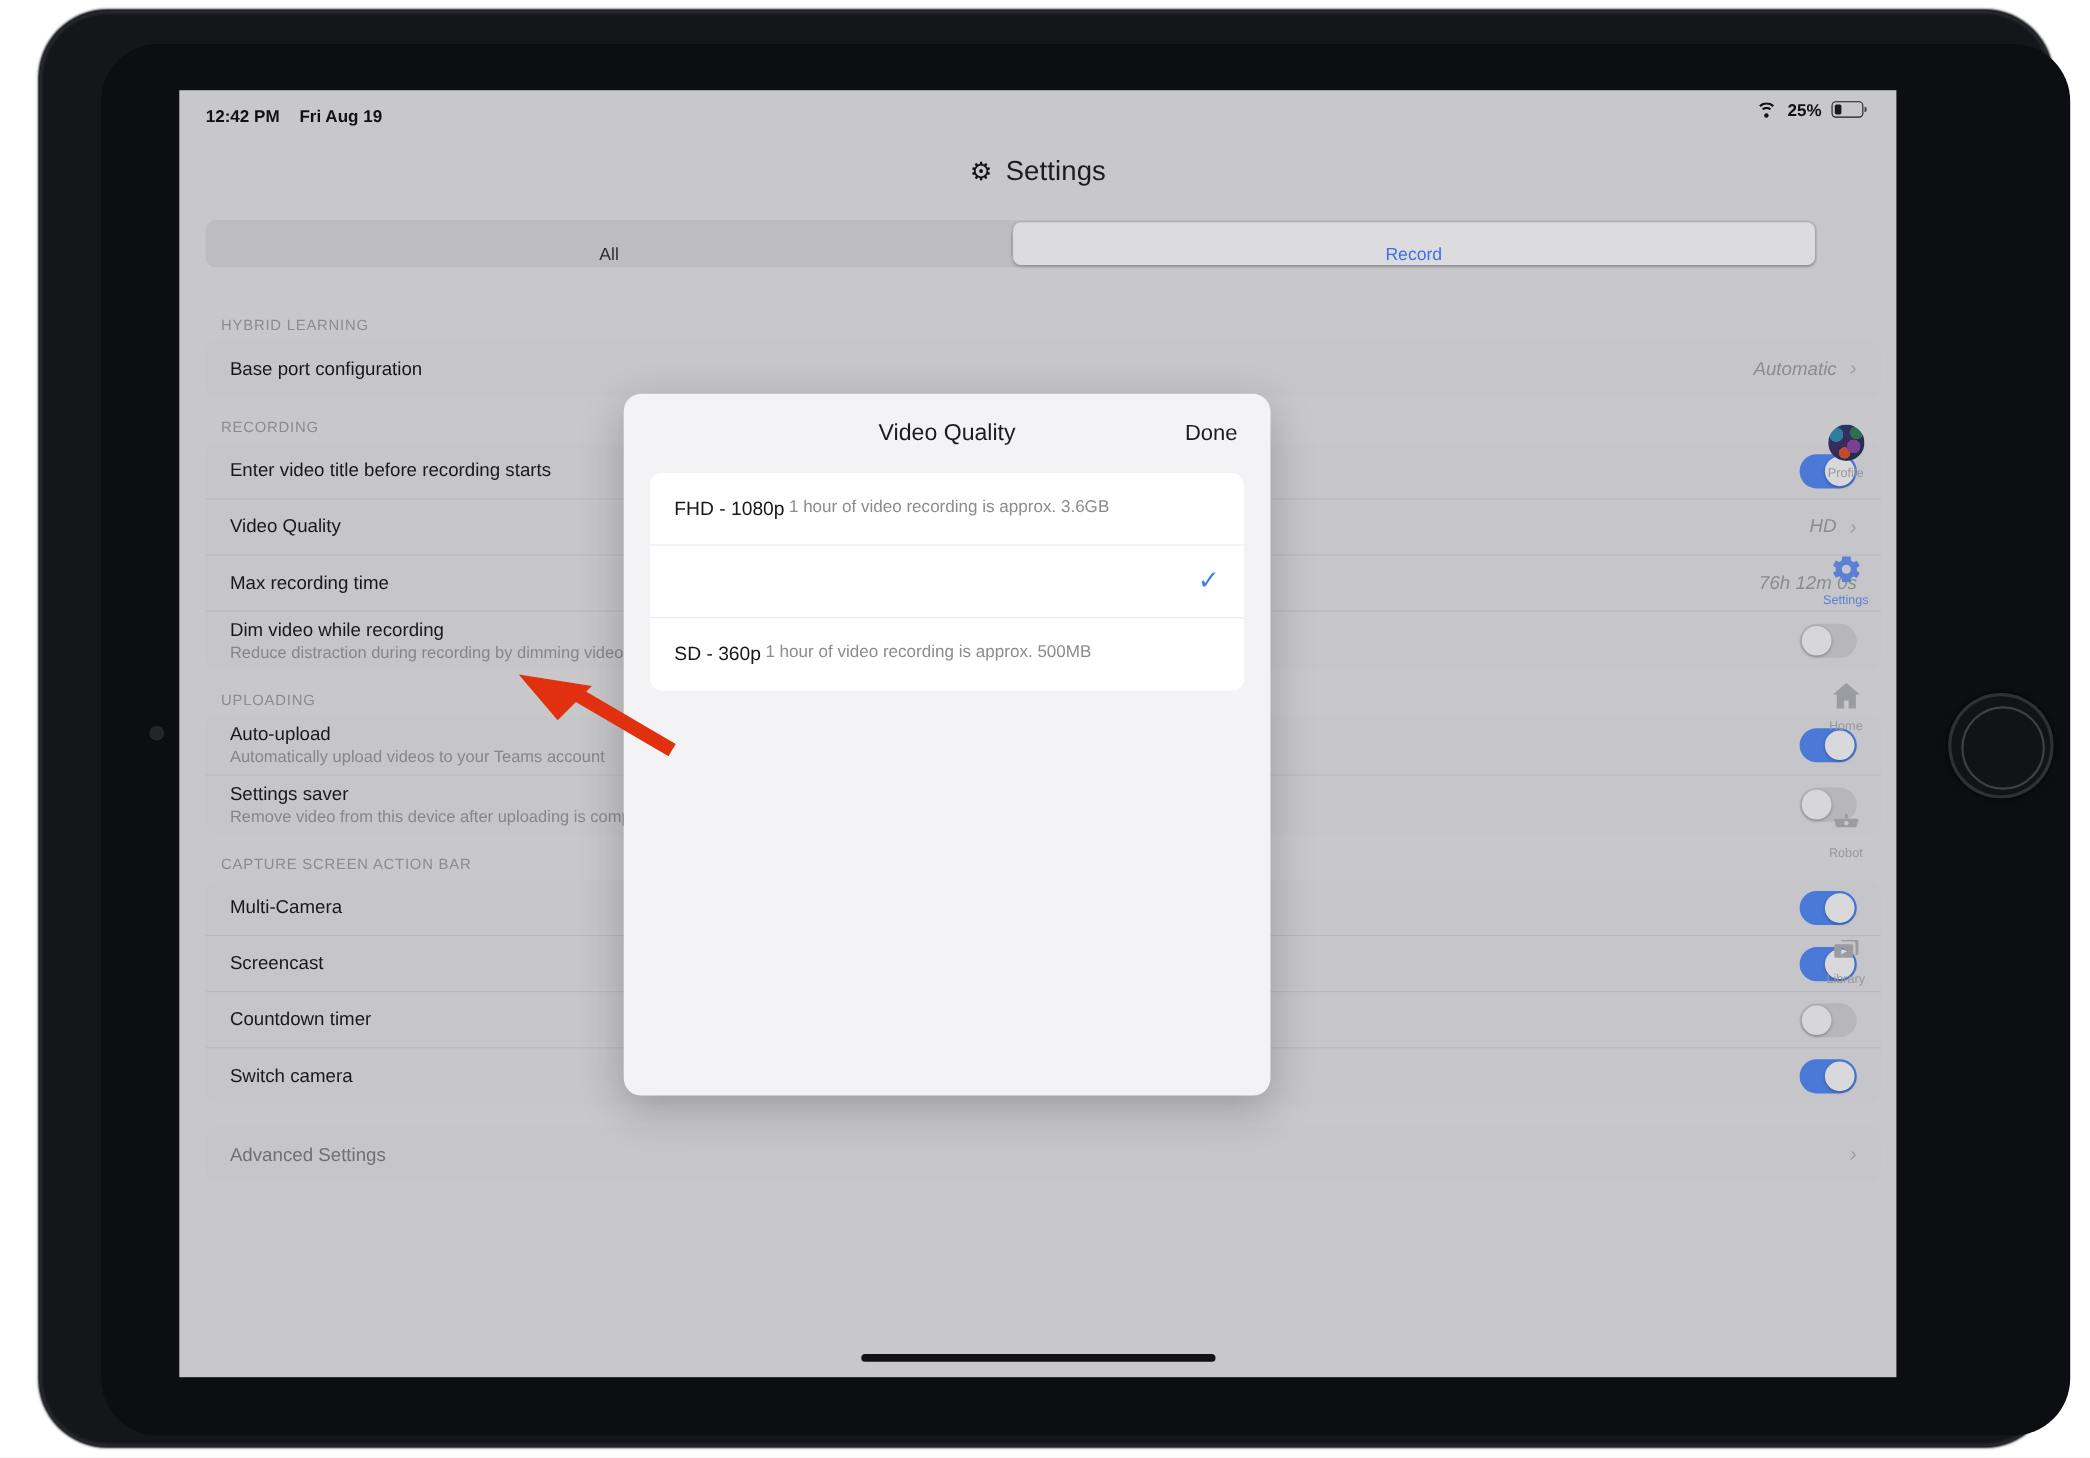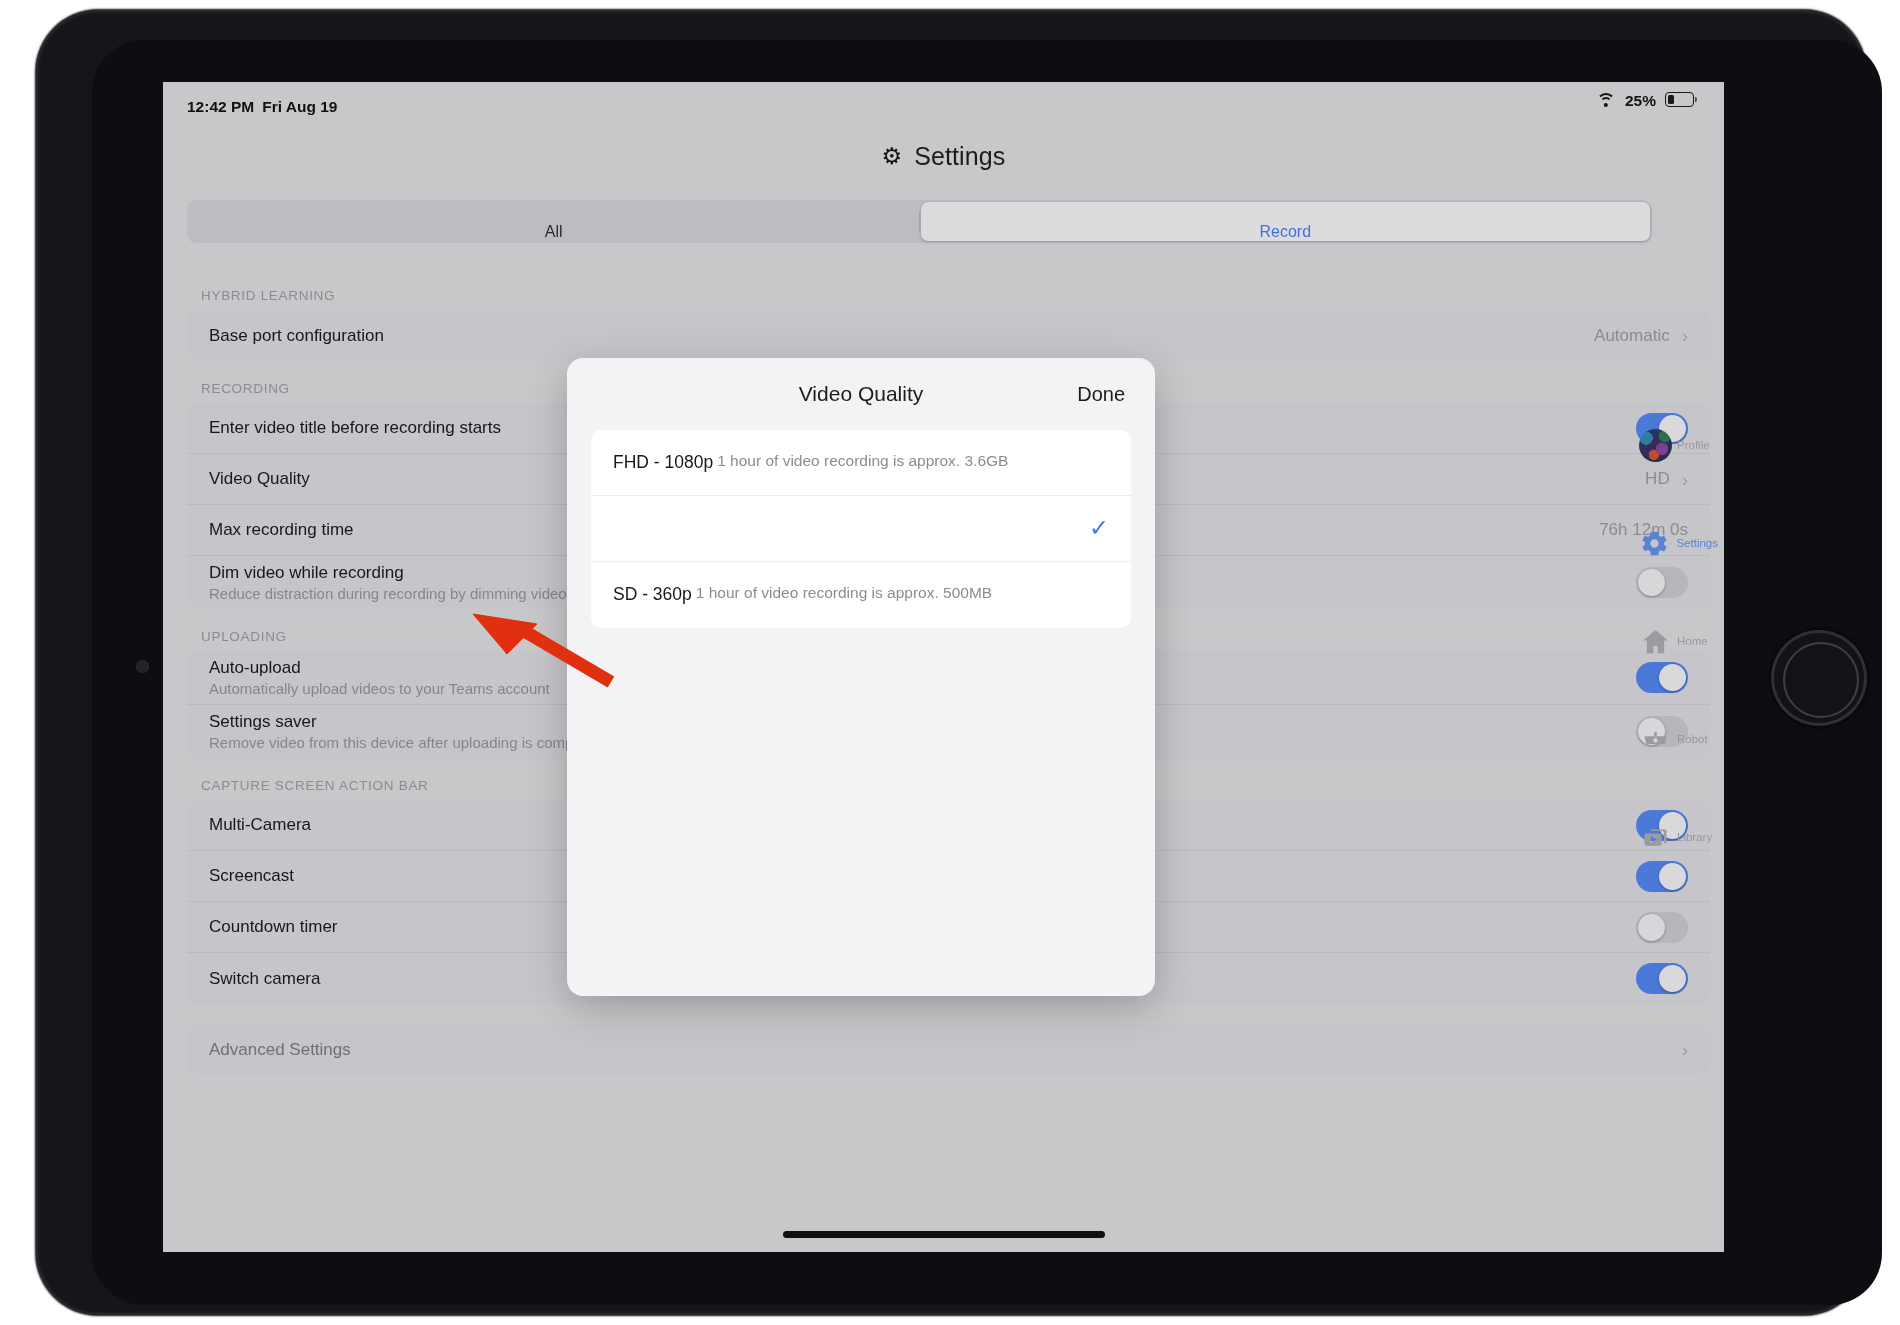--- a/index.html
+++ b/index.html
@@ -71,21 +71,21 @@
 
   
   #status-bar {
     position: absolute; left: 0; top: 0;
     width: 100%; height: 38px;
     display: flex; align-items: center;
     padding: 0 30px 0 24px;
     font-size: 15.5px; font-weight: bold;
     color: #111;
   }
-  .sb-left { display: flex; align-items: flex-end; gap: 8px; margin-top: 11px; }
+  .sb-left { display: flex; align-items: flex-end; gap: 18px; margin-top: 11px; }
   .sb-right { margin-left: auto; display: flex; align-items: flex-start; gap: 9px; }
   .wifi-glyph { display: inline-block; width: 20px; height: 15px; position: relative; }
   .wifi-glyph i {
     position: absolute; border: 2.3px solid #111; border-bottom-color: transparent;
     border-left-color: transparent; border-right-color: transparent; border-radius: 50%;
     left: 50%; transform: translateX(-50%);
   }
   .wifi-glyph i:nth-child(1) { width: 19px; height: 19px; top: 1px; }
   .wifi-glyph i:nth-child(2) { width: 12px; height: 12px; top: 5px; }
   .wifi-dot { position: absolute; left: 50%; transform: translateX(-50%); bottom: 0;
@@ -140,21 +140,21 @@
     display: flex; align-items: center;
     min-height: 51px; padding: 7px 22px 7px 22px;
     border-bottom: 1px solid #b9b9be;
     position: relative;
   }
   .row:last-child { border-bottom: none; }
   .row-text { display: flex; flex-direction: column; gap: 2px; }
   .row-label { font-size: 17px; color: #17181a; }
   .row-label.muted { color: #6f7074; }
   .row-sub { font-size: 15px; color: #85868b; }
-  .row-right { margin-left: auto; display: flex; align-items: center; gap: 12px; }
+  .row-right { margin-left: auto; display: flex; align-items: center; gap: 12px; font-style: italic; }
   .row-value { font-size: 17px; color: #8b8c90; }
   .chevron { font-size: 19px; color: #9c9da1; line-height: 1; }
 
   
   .toggle {
     width: 52px; height: 31px; border-radius: 16px;
     background: #b6b6bb; position: relative; flex: none;
   }
   .toggle.on { background: #4a79d8; }
   .toggle .knob {
@@ -170,21 +170,21 @@
     bottom: 14px; width: 322px; height: 7px;
     background: #111; border-radius: 4px;
   }
 
   
   #sidebar {
     position: absolute; right: 0; top: 38px; bottom: 0; width: 92px;
     display: flex; flex-direction: column; align-items: center;
     justify-content: center; gap: 64px; padding-bottom: 90px;
   }
-  .side-item { display: flex; flex-direction: row; align-items: center; gap: 5px; width: 80px; }
+  .side-item { display: flex; flex-direction: column; align-items: center; gap: 5px; width: 80px; }
   .side-label { font-size: 11.5px; color: #97989d; }
   .side-item.active .side-label { color: #5b80d6; }
   .side-ico { width: 34px; height: 34px; display: flex; align-items: center; justify-content: center; }
   .avatar {
     width: 33px; height: 33px; border-radius: 50%;
     background:
       radial-gradient(circle at 22% 28%, #2f7d9c 0 18%, transparent 19%),
       radial-gradient(circle at 70% 60%, #7a3f8e 0 20%, transparent 21%),
       radial-gradient(circle at 45% 78%, #c24a2e 0 16%, transparent 17%),
       radial-gradient(circle at 78% 22%, #2b6f4e 0 16%, transparent 17%),

